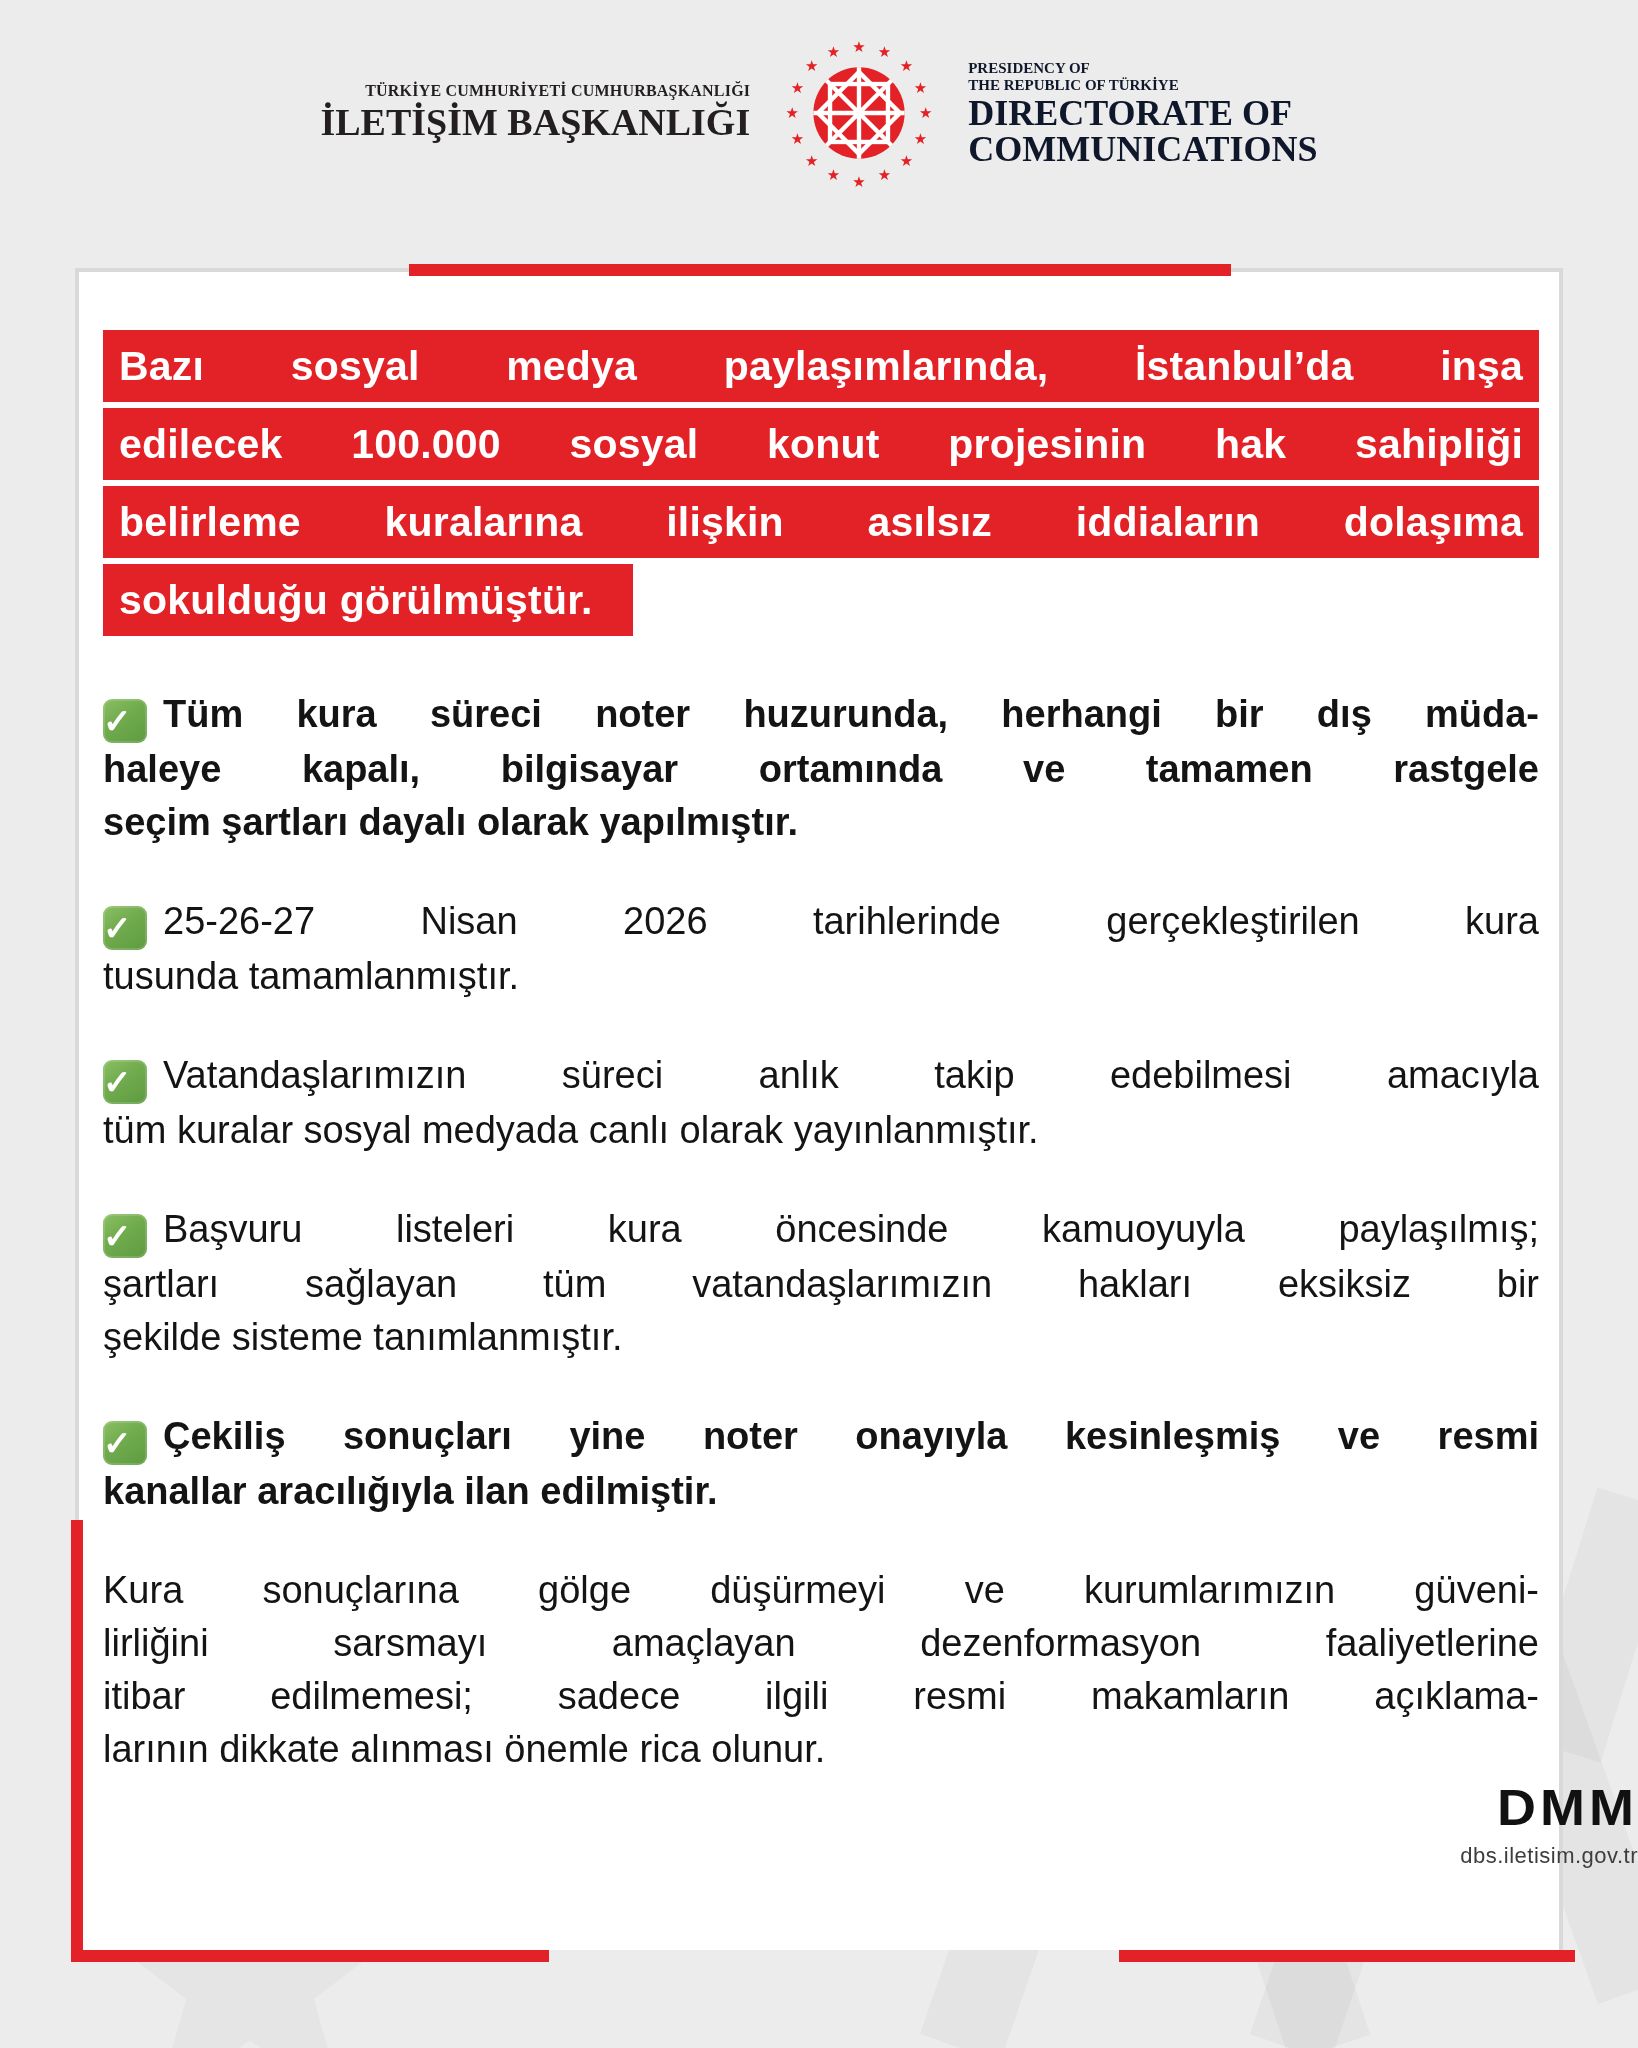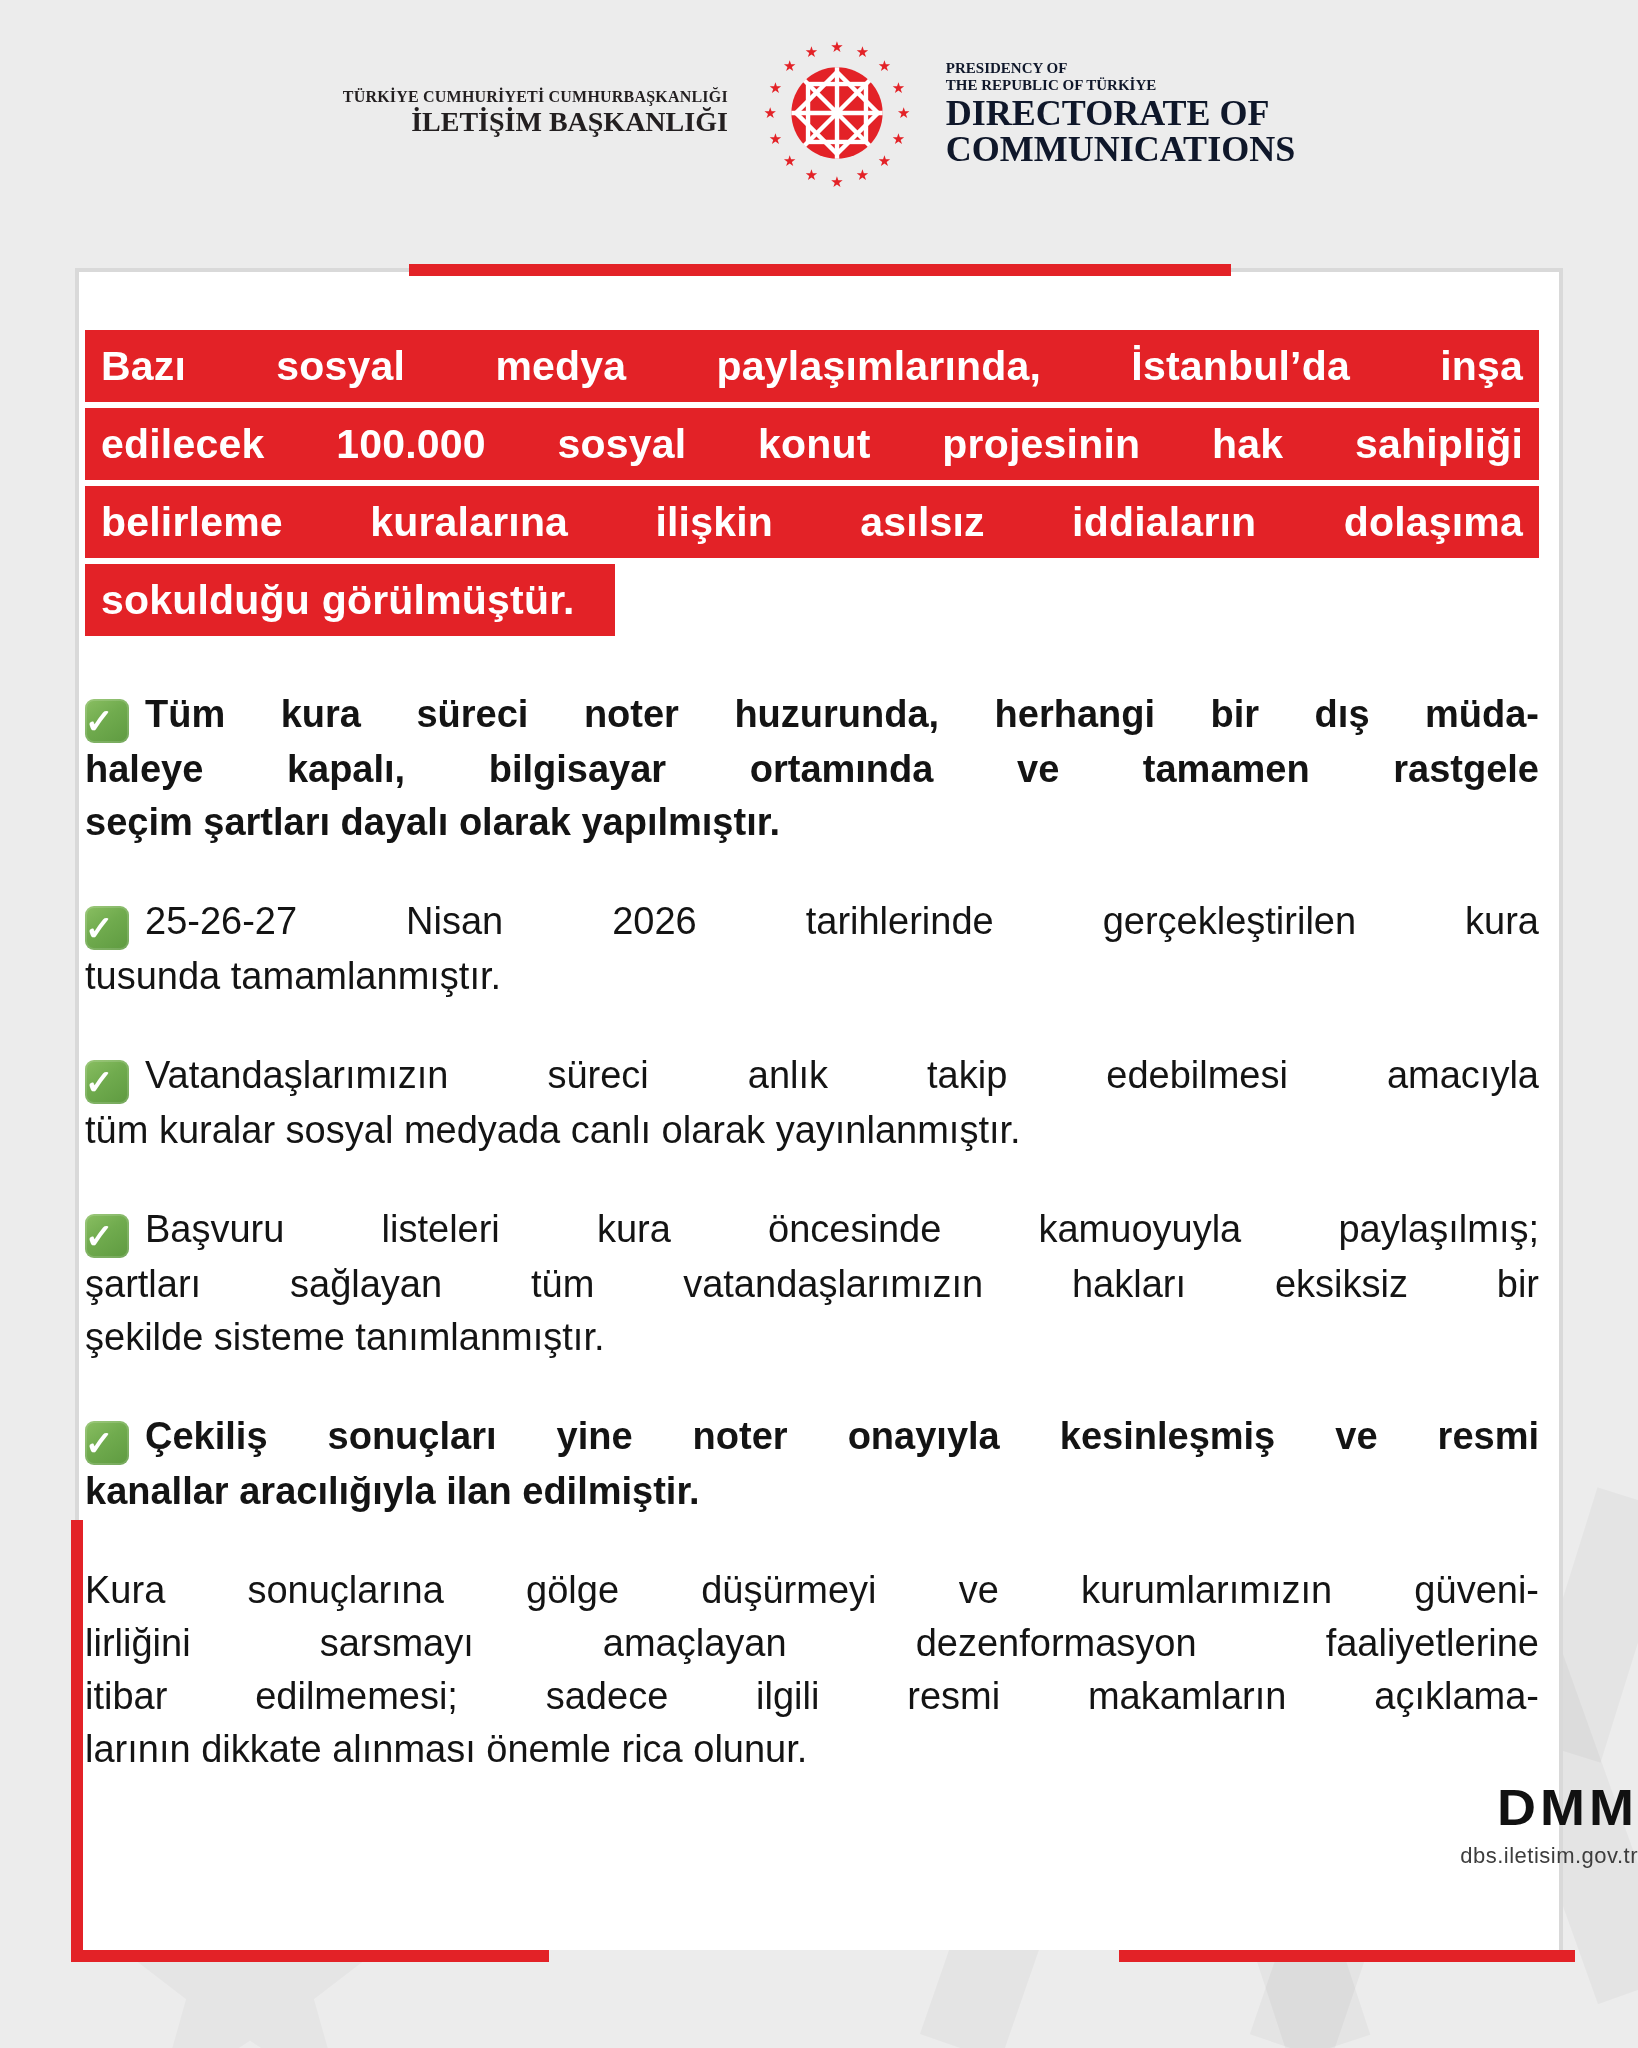--- a/index.html
+++ b/index.html
@@ -11,40 +11,40 @@
   }
   
   .watermark{position:absolute;inset:0;z-index:0;pointer-events:none;}
   
   .header{
     position:absolute;top:28px;left:0;width:100%;height:170px;
     display:flex;align-items:center;justify-content:center;gap:30px;z-index:3;
   }
   .hdr-left{text-align:right;color:#231f20;}
   .hdr-left .small{font-family:"Liberation Serif",serif;font-weight:700;font-size:16px;letter-spacing:.2px;}
-  .hdr-left .big{font-family:"Liberation Serif",serif;font-weight:700;font-size:28px;margin-top:0;}
+  .hdr-left .big{font-family:"Liberation Serif",serif;font-weight:700;font-size:38px;margin-top:0;}
   .hdr-right{text-align:left;color:#0f172a;}
   .hdr-right .small{font-family:"Liberation Serif",serif;font-weight:700;font-size:15px;line-height:17px;}
   .hdr-right .big{font-family:"Liberation Serif",serif;font-weight:700;font-size:36px;line-height:33px;margin-top:3px;}
   .emblem{width:158px;height:158px;flex:0 0 auto;}
   
   .card{
     position:absolute;left:75px;top:268px;width:1488px;height:1682px;
     background:#ffffff;
     border:4px solid #d9d9d9;border-bottom:none;
     box-sizing:border-box;z-index:1;
   }
   .bar{position:absolute;z-index:4;}
   .bar.red{background:#e32227;}
   .accent-top{left:330px;top:-8px;width:822px;height:12px;}
   .accent-left{left:-8px;top:1248px;width:12px;height:442px;}
   .accent-bottom-l{left:-8px;top:1678px;width:478px;height:12px;}
   .accent-bottom-r{left:1040px;top:1678px;width:456px;height:12px;}
   
-  .content{position:relative;z-index:2;padding:56px 20px 0 6px;}
+  .content{position:relative;z-index:2;padding:56px 20px 0 24px;}
   .headline{margin-top:2px;}
   .hl-line{
     background:#e32227;color:#ffffff;
     font-weight:800;font-size:41px;line-height:50px;
     padding:11px 16px;margin-bottom:6px;
     text-align:justify;text-align-last:justify;
     letter-spacing:.2px;
   }
   .hl-line.last{display:inline-block;text-align:left;text-align-last:left;padding-right:40px;}
   .para{margin-top:46px;color:#141414;font-size:38px;line-height:53px;}

